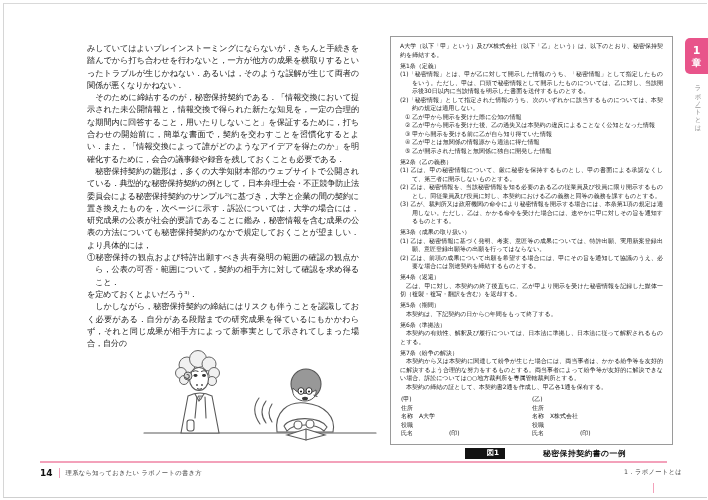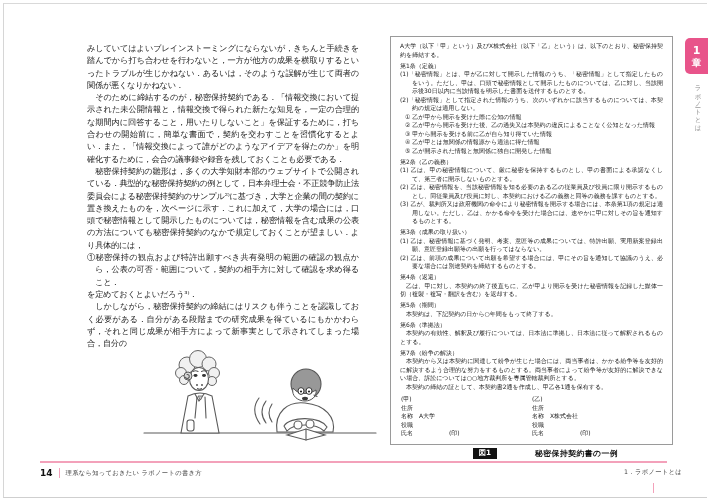--- a/index.html
+++ b/index.html
@@ -61,21 +61,21 @@
   .sig-val  { margin-left:6px; }
   .sig-seal { margin-left:36px; }
 
   
   .caption {
     position:absolute; left:404px; top:448px; width:283px;
     display:flex; justify-content:center; align-items:center; gap:5px;
   }
   .cap-label {
     background:#121212; color:#fff; font-weight:bold; font-size:7.2px;
-    padding:1px 6px 2px 6px; line-height:8px;
+    padding:1px 6px 2px 22px; line-height:8px;
   }
   .cap-text { font-weight:bold; font-size:7.8px; color:#111; letter-spacing:0.5px;margin-left:33px; }
 
   
   .chapter-tab {
     position:absolute; right:0; top:38px; width:23px; height:36px;
     background:var(--accent-pink,#e8548a); border-radius:5px 0 0 5px;
     color:#fff; display:flex; flex-direction:column; align-items:center; justify-content:center;
     font-weight:bold;
   }
@@ -94,21 +94,21 @@
 </head>
 <body>
 
 <div>
 
   <div class="scan-frame"></div>
 
   <div class="main-text">
     <p>みしていてはよいブレインストーミングにならないが，きちんと手続きを踏んでから打ち合わせを行わないと，一方が他方の成果を横取りするといったトラブルが生じかねない．あるいは，そのような誤解が生じて両者の関係が悪くなりかねない．</p>
     <p>　そのために締結するのが，秘密保持契約である．「情報交換において提示された未公開情報と，情報交換で得られた新たな知見を，一定の合理的な期間内に回答すること，用いたりしないこと」を保証するために，打ち合わせの開始前に，簡単な書面で，契約を交わすことを習慣化するとよい．また，「情報交換によって誰がどのようなアイデアを得たのか」を明確化するために，会合の議事録や録音を残しておくことも必要である．</p>
-    <p>　秘密保持契約の雛形は，多くの大学知財本部のウェブサイトで公開されている．典型的な秘密保持契約の例として，日本弁理士会・不正競争防止法委員会による秘密保持契約のサンプル²⁾に基づき，大学と企業の間の契約に置き換えたものを，次ページに示す．これに加えて，大学の場合には，口頭で秘密情報として開示したものについては，秘密情報を含む成果の公表の方法についても秘密保持契約のなかで規定しておくことが望ましい．より具体的には，</p>
+    <p>　秘密保持契約の雛形は，多くの大学知財本部のウェブサイトで公開されている．典型的な秘密保持契約の例として，日本弁理士会・不正競争防止法委員会による秘密保持契約のサンプル²⁾に基づき，大学と企業の間の契約に置き換えたものを，次ページに示す．訴訟については，大学の場合には，研究成果の公表が社会的要請であることに鑑み，秘密情報を含む成果の公表の方法についても秘密保持契約のなかで規定しておくことが望ましい．より具体的には，</p>
     <p class="hang">①秘密保持の観点および特許出願すべき共有発明の範囲の確認の観点から，公表の可否・範囲について，契約の相手方に対して確認を求め得ること．</p>
     <p>を定めておくとよいだろう³⁾．</p>
     <p>　しかしながら，秘密保持契約の締結にはリスクも伴うことを認識しておく必要がある．自分がある段階までの研究成果を得ているにもかかわらず，それと同じ成果が相手方によって新事実として示されてしまった場合，自分の</p>
   </div>
 
   <svg class="illustration" viewBox="0 0 240 118" aria-hidden="true">
 
     <path class="ln" d="M6 87 H238"></path>
 
     <g>

